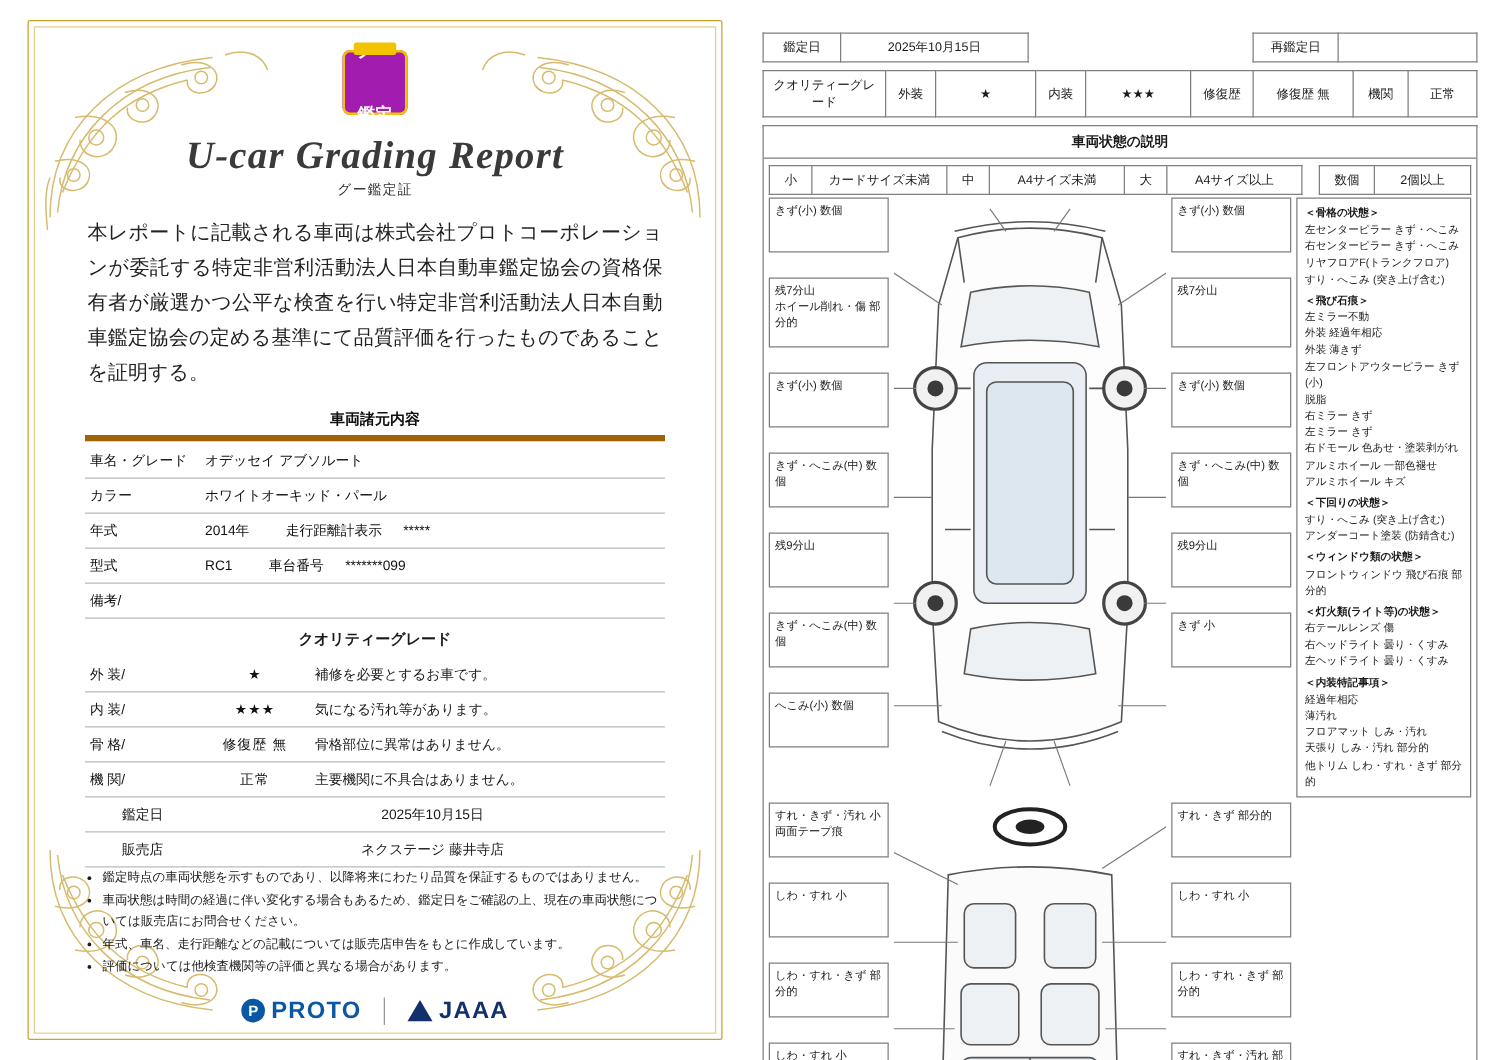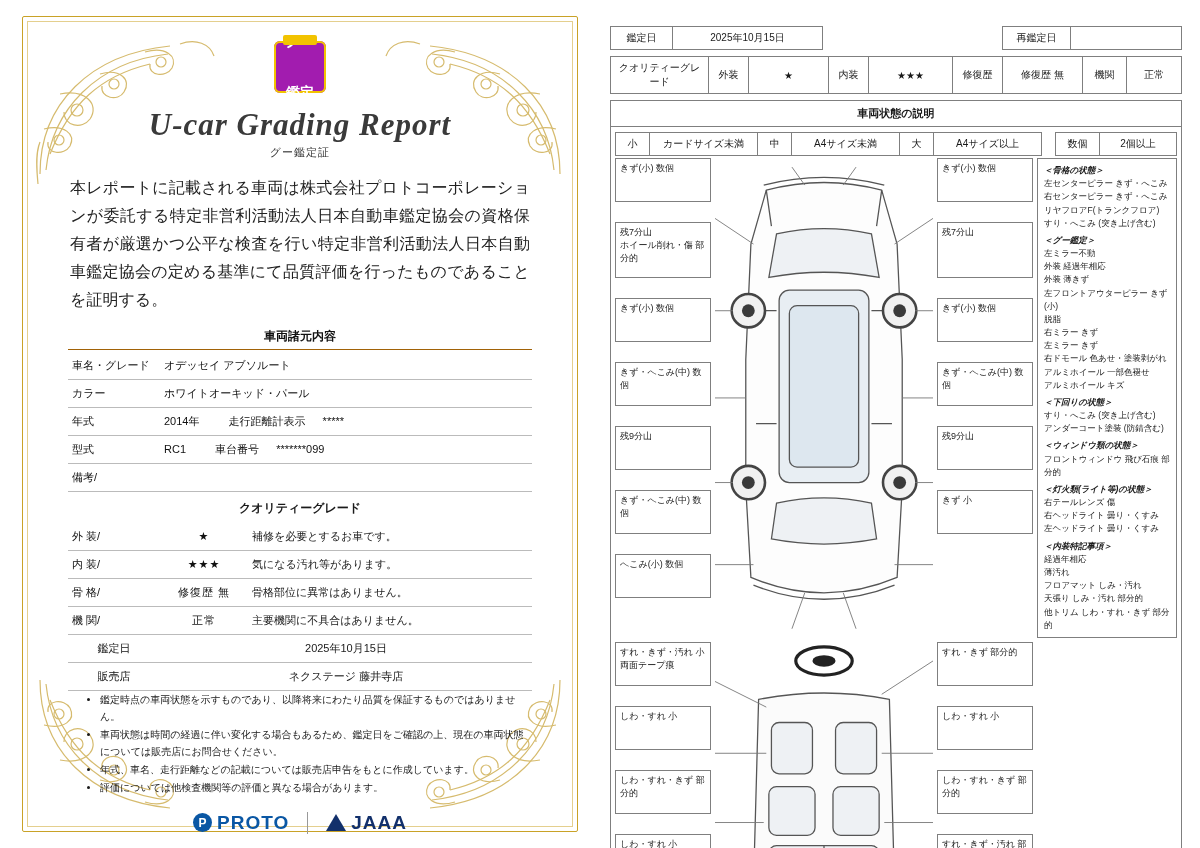--- a/index.html
+++ b/index.html
@@ -66,37 +66,37 @@
     font-weight:bold;
   }
   .cert-subtitle {
     text-align:center; font-size:11px; color:#333; margin-bottom:14px; letter-spacing:1px;
   }
   .cert-para {
     font-size:16px; line-height:1.75; color:#222; margin:4px 2px 14px 2px; text-align:justify;
   }
   .section-head {
     text-align:center; font-size:12px; font-weight:bold; color:#111;
-    border-bottom:1px solid #a16207; padding-bottom:4px; margin-bottom:2px;
+    border-bottom:5px solid #a16207; padding-bottom:4px; margin-bottom:2px;
   }
   table.spec { width:100%; border-collapse:collapse; font-size:11px; }
   table.spec td {
     border-bottom:1px solid #bbb; padding:6px 4px; vertical-align:middle;
   }
   td.lbl { width:92px; color:#111; padding-left:6px; }
   td.val { color:#111; padding-left:24px; }
   .sub-lbl { display:inline-block; margin-left:26px; color:#111; }
   .sub-val { display:inline-block; margin-left:14px; }
   .grade-head {
     text-align:center; font-size:12px; font-weight:bold; padding:8px 0 6px 0;
   }
   .stars { color:#111; letter-spacing:1px; font-size:11px; }
   .note-head { font-size:10px; margin:10px 0 4px 2px; }
   ul.notes { margin:0; padding-left:14px; font-size:10px; line-height:1.7; }
-  ul.notes li { margin-bottom:1px;margin-left:18px; }
+  ul.notes li { margin-bottom:1px; }
 
   .footer-logos {
     display:flex; align-items:center; justify-content:center; gap:18px;
     margin-top:16px;
   }
   .proto { display:flex; align-items:center; gap:5px; }
   .proto .dot {
     width:19px;height:19px;border-radius:50%;background:#0a57a4;color:#fff;
     font-size:12px;font-weight:bold;display:flex;align-items:center;justify-content:center;
   }
@@ -129,21 +129,21 @@
   .diagram-area { display:flex; gap:4px; margin-top:2px; }
   .col-left, .col-right { display:flex; flex-direction:column; gap:20px; width:96px; }
   .cell {
     border:1px solid #7f7f7f; height:44px; font-size:9px; padding:3px 4px; background:#fff;
   }
   .cell.tall { height:56px; }
   .car-canvas { flex:1; position:relative; border:0; }
   .notes-col {
     width:140px; border:1px solid #7f7f7f; padding:5px 6px; font-size:8.5px; line-height:1.55;
   }
-  .notes-col .grp { font-weight:bold; margin-top:4px;font-style:italic; }
+  .notes-col .grp { font-weight:bold; margin-top:4px; }
   .notes-col .grp:first-child { margin-top:0; }
 
   .lower-area { display:flex; gap:4px; margin-top:4px; }
 </style>
 </head>
 <body>
 
 <div class="page">
 
   <div class="left-cert">
@@ -443,21 +443,21 @@
             <div class="cell">きず 小</div>
           </div>
 
           <div class="notes-col">
             <div class="grp">＜骨格の状態＞</div>
             <div>左センターピラー きず・へこみ</div>
             <div>右センターピラー きず・へこみ</div>
             <div>リヤフロアF(トランクフロア)</div>
             <div>すり・へこみ (突き上げ含む)</div>
 
-            <div class="grp">＜グー鑑定＞</div>
+            <div class="grp">＜飛び石痕＞</div>
             <div>左ミラー不動</div>
             <div>外装 経過年相応</div>
             <div>外装 薄きず</div>
             <div>左フロントアウターピラー きず(小)</div>
             <div>脱脂</div>
             <div>右ミラー きず</div>
             <div>左ミラー きず</div>
             <div>右ドモール 色あせ・塗装剥がれ</div>
             <div>アルミホイール 一部色褪せ</div>
             <div>アルミホイール キズ</div>

